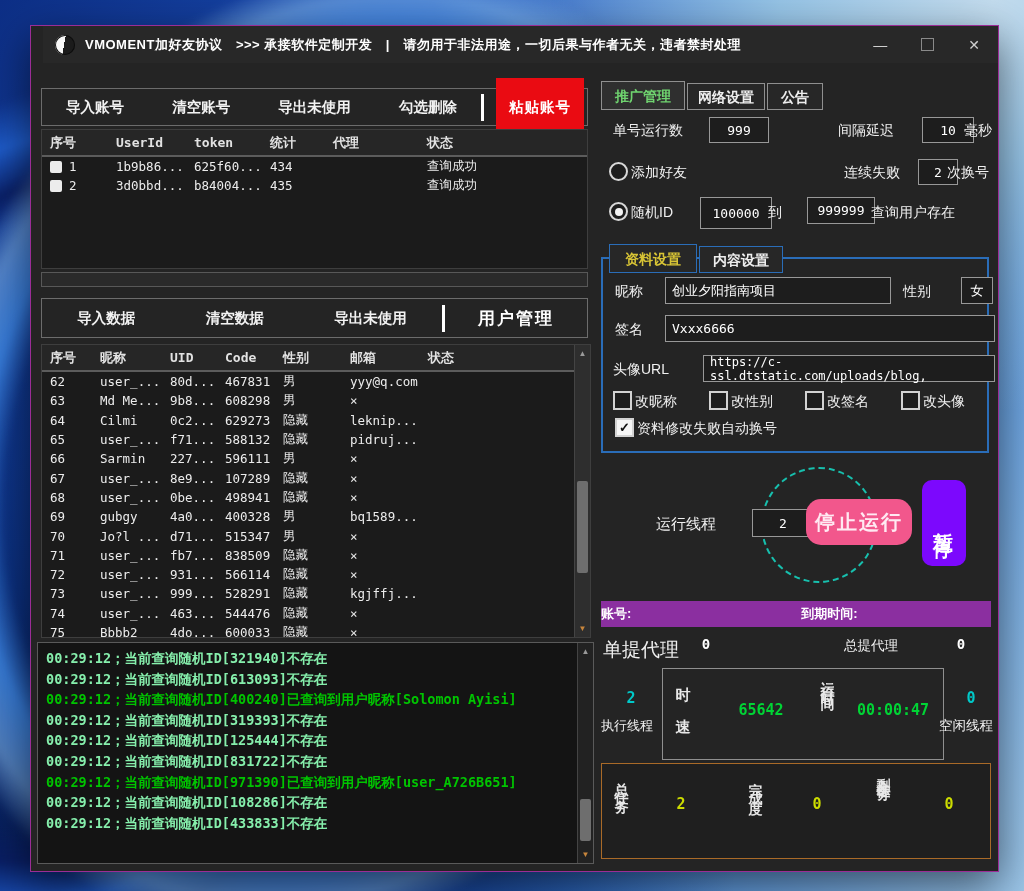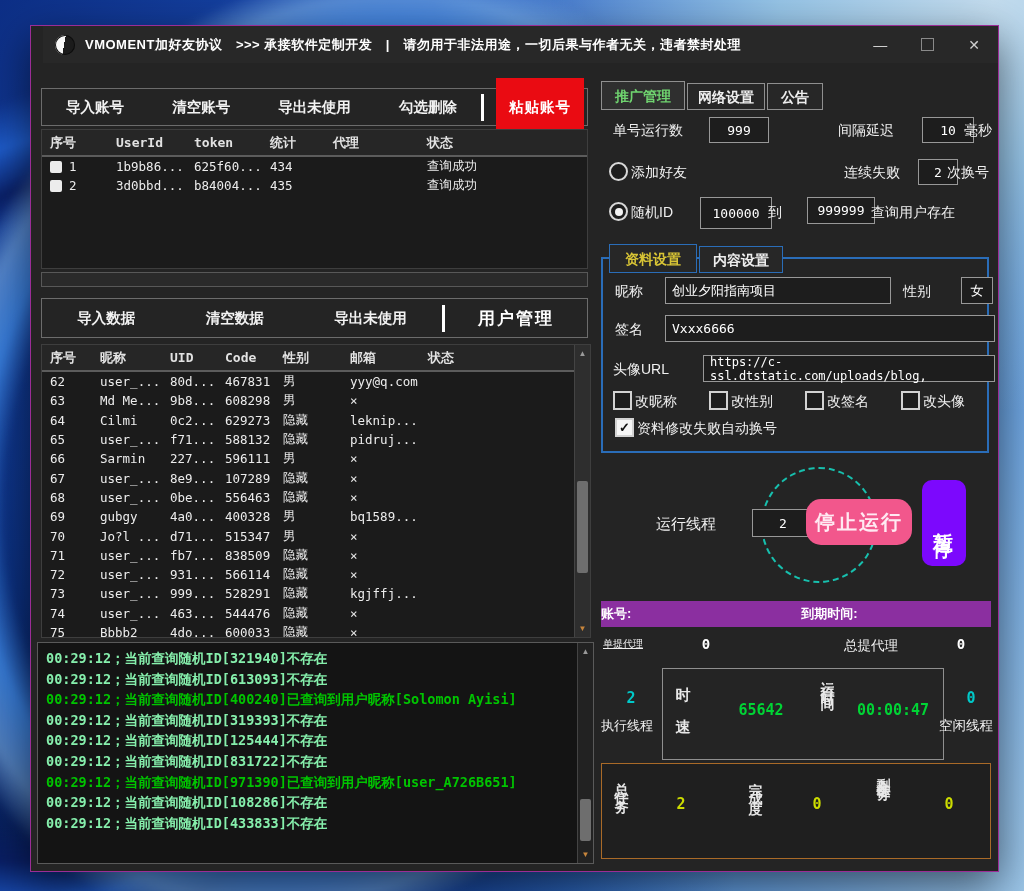--- a/index.html
+++ b/index.html
@@ -211,21 +211,21 @@
             <div class="cell">8e9...</div>
             <div class="cell">107289</div>
             <div class="cell">隐藏</div>
             <div class="cell">×</div>
             <div class="cell"></div>
           </div>
           <div class="trow grid2">
             <div class="cell">68</div>
             <div class="cell">user_...</div>
             <div class="cell">0be...</div>
-            <div class="cell">556463</div>
+            <div class="cell">498941</div>
             <div class="cell">隐藏</div>
             <div class="cell">×</div>
             <div class="cell"></div>
           </div>
           <div class="trow grid2">
             <div class="cell">69</div>
             <div class="cell">gubgy</div>
             <div class="cell">4a0...</div>
             <div class="cell">400328</div>
             <div class="cell">男</div>
@@ -369,21 +369,21 @@
       <span class="lbl" style="left:55px;top:434px;font-size:15px;">运行线程</span>
       <div class="inputbox" style="left:135px;top:428px;width:62px;height:28px;">2</div>
       <div class="stopbtn" style="left:205px;top:418px;width:106px;height:46px;">停止运行</div>
       <div class="pausebtn" style="left:321px;top:399px;width:44px;height:86px;">暂停</div>
 
       <div class="purplebar" style="left:0;top:520px;width:390px;height:26px;">
         <span style="margin-left:0;">账号:</span>
         <span style="margin-left:170px;">到期时间:</span>
       </div>
 
-      <span class="lbl" style="left:2px;top:556px;font-size:10px;text-decoration:underline;">单提代理</span>
+      <span class="lbl" style="left:2px;top:556px;font-size:19px;">单提代理</span>
       <div class="num" style="left:90px;top:555px;width:30px;color:#fff;font-size:14px;">0</div>
       <span class="lbl" style="left:243px;top:556px;font-size:13.5px;">总提代理</span>
       <div class="num" style="left:345px;top:555px;width:30px;color:#fff;font-size:14px;">0</div>
 
       <div class="statbox" style="left:61px;top:587px;width:282px;height:92px;"></div>
       <div class="vtext" style="left:72px;top:594px;height:78px;letter-spacing:32px;font-size:15px;">时速</div>
       <div class="num green" style="left:120px;top:620px;width:80px;font-size:15px;">65642</div>
       <div class="vtext" style="left:218px;top:590px;height:86px;letter-spacing:5px;">运行时间</div>
       <div class="num green" style="left:248px;top:620px;width:88px;font-size:15px;">00:00:47</div>
 

